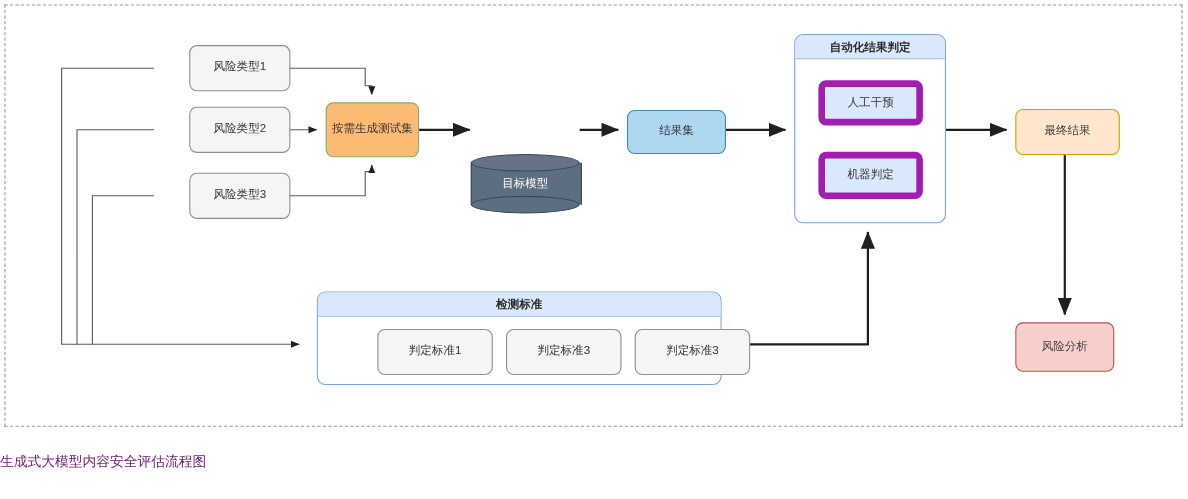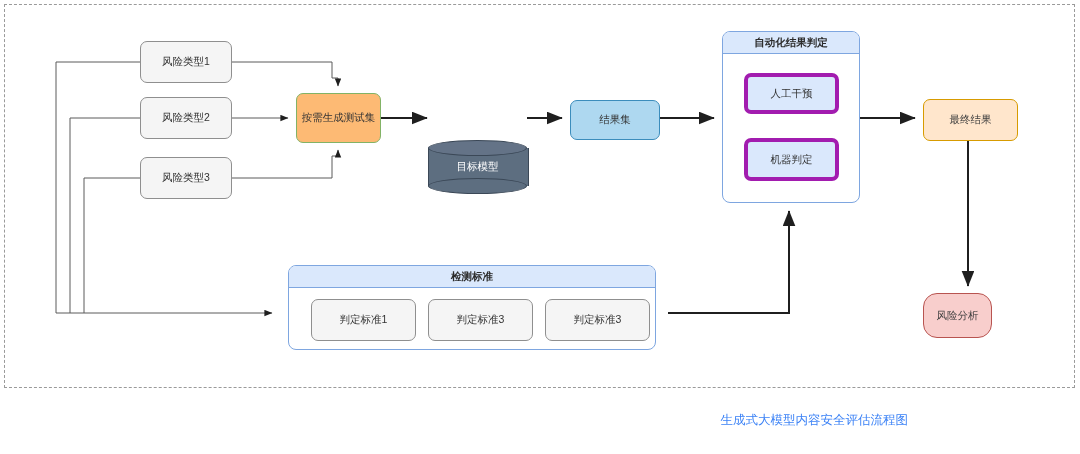--- a/index.html
+++ b/index.html
@@ -6,24 +6,24 @@
   body{width:1080px;height:454px;font-family:"Liberation Sans","DejaVu Sans",sans-serif;overflow:hidden;}
   #canvas{position:relative;width:1080px;height:454px;}
 
   .frame{position:absolute;left:4px;top:4px;width:1071px;height:384px;
          border:1px dashed #9a9a9a;box-sizing:border-box;}
 
   .node{position:absolute;box-sizing:border-box;display:flex;align-items:center;
         justify-content:center;text-align:center;border-radius:7px;
         font-size:10.5px;color:#333333;line-height:1.25;}
 
-  .node-grey{background:#f5f5f5;border:1px solid #8f8f8f;}
+  .node-grey{background:#f5f5f5;border:1px solid #8f8f8f;margin-left:32px;}
   .node-green{background:#fdba74;border:1px solid #82b366;}
   .node-blue{background:#aed8f0;border:1px solid #3c8dbc;}
-  .node-lightblue{background:#dae8fc;border:4px solid #a21caf;}
+  .node-lightblue{background:#dae8fc;border:6px solid #a21caf;}
   .node-amber{background:#ffe6cc;border:1px solid #d79b00;color:#3d3d3d;}
   .node-pink{background:#f8cecc;border:1px solid #b85450;color:#3d3d3d;}
 
   
   .panel{position:absolute;box-sizing:border-box;background:#ffffff;
          border:1px solid #7ea6e0;border-radius:8px;text-decoration:underline;}
   .panel-head{position:absolute;left:0;top:0;right:0;height:21px;
               background:#dae8fc;border-bottom:1px solid #7ea6e0;
               border-radius:7px 7px 0 0;display:flex;align-items:center;
               justify-content:center;font-size:10.5px;font-weight:bold;color:#2b2b2b;}
@@ -34,22 +34,22 @@
              background:#5d6e80;border-left:1px solid #3b4857;border-right:1px solid #3b4857;}
   .cyl .top{position:absolute;left:0;top:0;width:100%;height:16px;border-radius:50%;
             background:#647387;border:1px solid #3b4857;box-sizing:border-box;}
   .cyl .bot{position:absolute;left:0;bottom:0;width:100%;height:16px;border-radius:50%;
             background:#5d6e80;border:1px solid #3b4857;box-sizing:border-box;}
   .cyl .lbl{position:absolute;left:0;top:0;width:100%;height:100%;display:flex;
             align-items:center;justify-content:center;font-size:10.5px;color:#ffffff;z-index:3;}
 
   svg.wires{position:absolute;left:0;top:0;width:1080px;height:454px;pointer-events:none;}
 
-  .caption{position:absolute;left:0;top:412px;width:908px;text-align:right;
-           font-size:12.5px;color:#3b82f6;}
+  .caption{position:absolute;left:0;top:412px;width:908px;text-align:left;
+           font-size:12.5px;color:#701a75;}
 </style>
 </head>
 <body>
 
 <div id="canvas">
 
   <div class="frame"></div>
 
   <svg class="wires" viewBox="0 0 1080 454">
     <defs>
@@ -134,19 +134,19 @@
       <span>判定标准3</span>
     </div>
     <div class="node node-grey" style="left:256px;top:33px;width:105px;height:42px;">
       <span>判定标准3</span>
     </div>
   </div>
 
   <div class="node node-amber" style="left:923px;top:99px;width:95px;height:42px;text-align:right;">
     <span>最终结果</span>
   </div>
-  <div class="node node-pink" style="left:923px;top:293px;width:69px;height:45px;border-radius:14px;">
+  <div class="node node-pink" style="left:923px;top:293px;width:90px;height:45px;">
     <span>风险分析</span>
   </div>
 
   <div class="caption">生成式大模型内容安全评估流程图</div>
 
 </div>
 
 </body></html>

